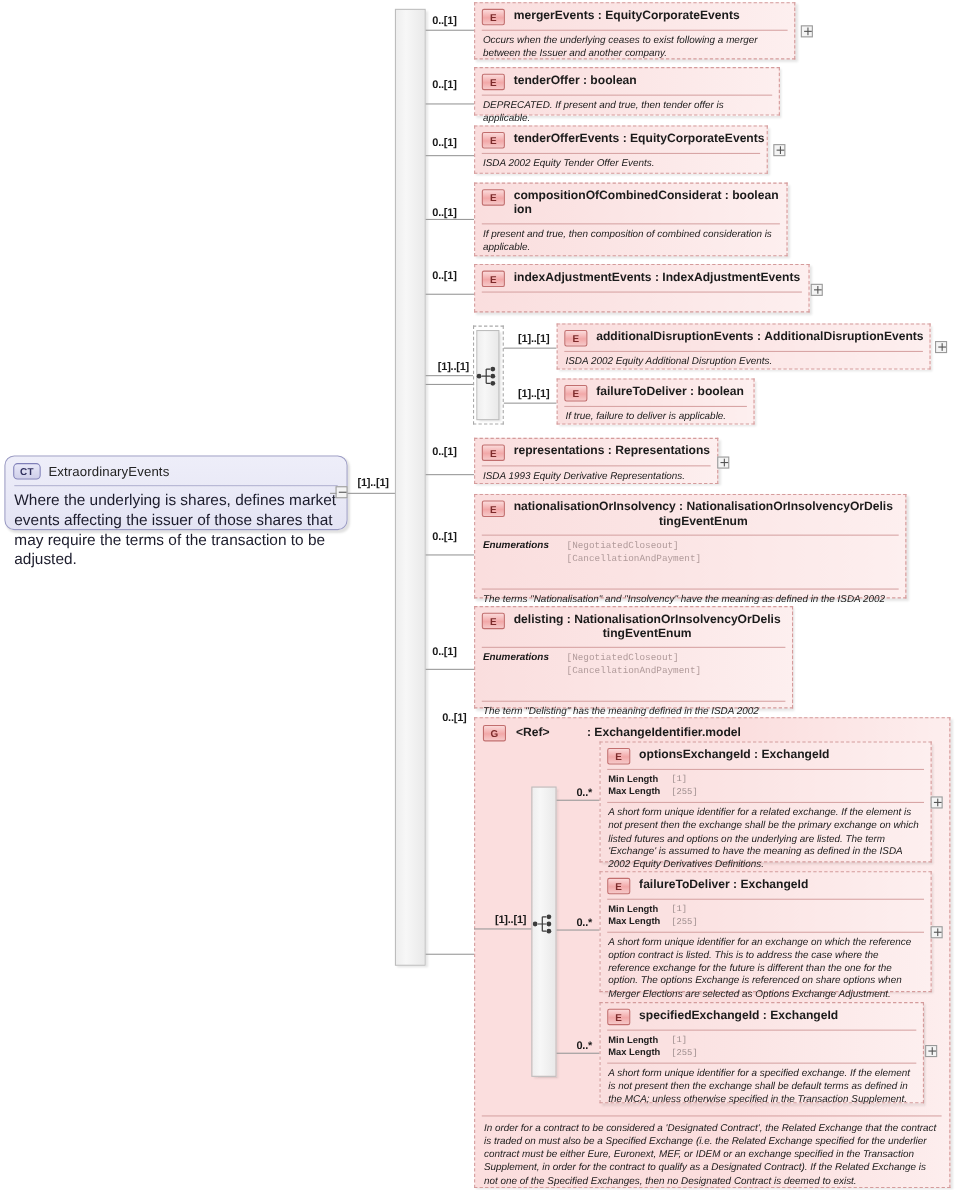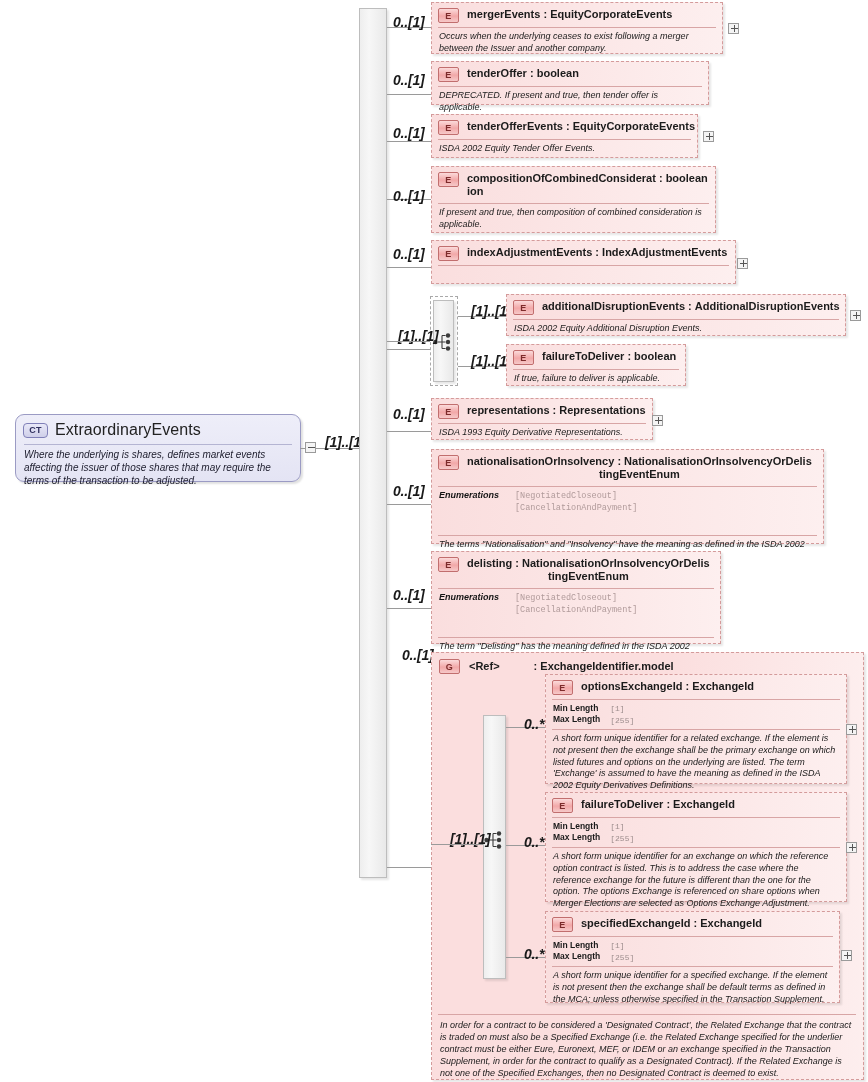--- a/index.html
+++ b/index.html
@@ -22,23 +22,23 @@
   .badge{
     display:inline-flex;align-items:center;justify-content:center;
     font-size:9.5px;font-weight:bold;letter-spacing:.3px;
     box-sizing:border-box;flex:0 0 auto;
   }
   .badge-ct{
     width:25px;height:15px;border:1px solid #8080b8;border-radius:4px;
     background:linear-gradient(to bottom,#e8e8f8 0%,#cfcfe9 100%);
     color:#30305e;font-size:9px;
   }
-  .ct-title{font-size:16px;color:#222;font-weight:normal;letter-spacing:.1px;}
+  .ct-title{font-size:12px;color:#222;font-weight:normal;letter-spacing:.1px;}
   .ct-rule{height:1px;background:#b4b4d2;margin:0 8px;}
-  .ct-doc{font-size:10px;font-style:italic;color:#1c1c2c;line-height:1.28;
+  .ct-doc{font-size:14px;color:#1c1c2c;line-height:1.28;
           padding:4px 8px 7px 8px;}
 
   
   .el-box{
     border:1px dashed #d49b9b;
     background:linear-gradient(to right,#fadede 0%,#fbe4e4 40%,#fdefef 100%);
     box-shadow:2px 2px 2px rgba(0,0,0,0.10);
   }
   .el-head{display:flex;align-items:flex-start;gap:8px;padding:4px 6px 3px 6px;}
   .badge-e{
@@ -86,21 +86,21 @@
   .bar{
     border:1px solid #bdbdbd;
     background:linear-gradient(to right,#eeeeee 0%,#f7f7f7 35%,#e9e9e9 100%);
     box-shadow:2px 2px 2px rgba(0,0,0,0.10);
   }
 
   
   .hline{background:#9a9a9a;height:1px;}
 
   
-  .card{position:absolute;font-size:14px;font-style:italic;font-weight:bold;
+  .card{position:absolute;font-size:10px;font-weight:bold;
         color:#1a1a1a;white-space:nowrap;letter-spacing:-.2px;}
 
   
   .toggle{
     position:absolute;width:11px;height:11px;box-sizing:border-box;
     border:1px solid #9a9a9a;background:#f4f4f4;
   }
   .toggle::before{content:"";position:absolute;left:2px;top:4px;width:7px;height:1px;background:#555;}
   .toggle.plus::after{content:"";position:absolute;left:5px;top:1px;width:1px;height:7px;background:#555;}
 
@@ -117,21 +117,21 @@
       <g id="seqglyph">
         <circle cx="2.5" cy="10" r="2.2" fill="#3b3b3b"></circle>
         <path d="M5 10 H9 M9 10 V3.5 M9 3.5 H12.5 M9 10 H12.5 M9 10 V16.5 M9 16.5 H12.5" stroke="#3b3b3b" stroke-width="1.1" fill="none"></path>
         <circle cx="15" cy="3.5" r="2.2" fill="#3b3b3b"></circle>
         <circle cx="15" cy="10" r="2.2" fill="#3b3b3b"></circle>
         <circle cx="15" cy="16.5" r="2.2" fill="#3b3b3b"></circle>
       </g>
     </defs>
   </svg>
 
-  <div class="abs ct-box" style="left:15px;top:414px;width:286px;height:68px;">
+  <div class="abs ct-box" style="left:4px;top:414px;width:312px;height:68px;">
     <div class="ct-head">
       <span class="badge badge-ct">CT</span>
       <span class="ct-title">ExtraordinaryEvents</span>
     </div>
     <div class="ct-rule"></div>
     <div class="ct-doc">Where the underlying is shares, defines market events affecting the issuer of those shares that may require the terms of the transaction to be adjusted.</div>
   </div>
 
   <div class="toggle" style="left:305px;top:442px;"></div>
 

